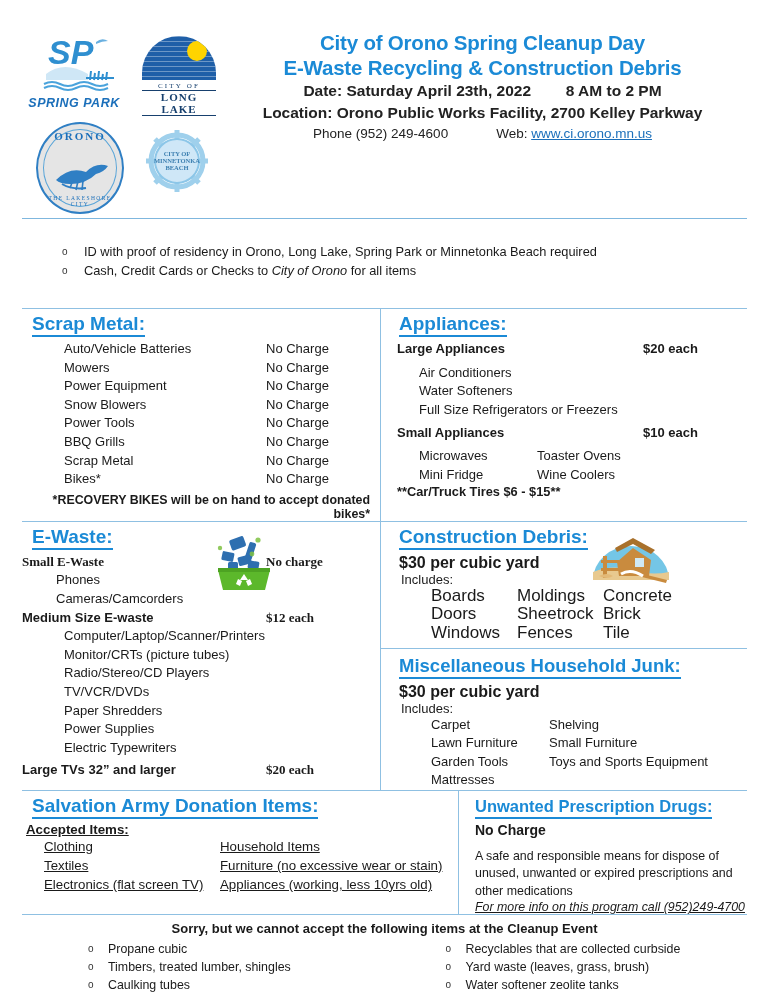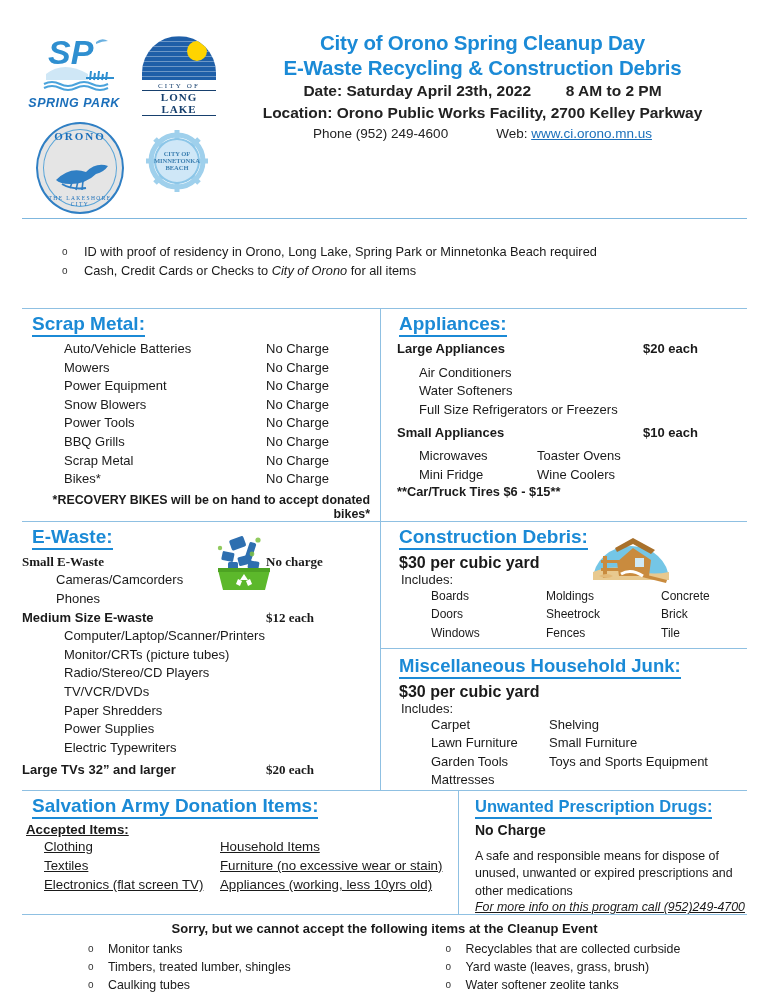--- a/index.html
+++ b/index.html
@@ -77,21 +77,21 @@
   .row .pr { width:104px; }
   .indent1 { padding-left:42px; }
   .indent2 { padding-left:22px; }
   .indent3 { padding-left:34px; }
   .bold { font-weight:bold; }
   .serif { font-family:"Liberation Serif", serif; }
   .note-star { font-weight:bold; font-size:12.4px; text-align:right; margin-top:4px; }
   .price-big { font-weight:bold; font-size:16px; margin:1px 0 0 2px; }
   .includes { font-size:13px; margin:0 0 0 4px; }
 
-  .cols3 { display:flex; font-size:12px; line-height:18.6px; padding-left:34px;justify-content:space-between; }
+  .cols3 { display:flex; font-size:17px; line-height:18.6px; padding-left:34px; }
   .cols3 > div { width:86px; }
   .cols2 { display:flex; font-size:13px; line-height:18.6px; padding-left:34px; }
   .cols2 > div:first-child { width:118px; }
 
   .ew-wrap { position:relative; }
   .ew-icon { position:absolute; left:186px; top:12px; width:72px; height:58px; }
   .cd-icon { position:absolute; right:76px; top:2px; width:80px; height:60px; }
 
   .sa-grid { display:flex; font-size:13.3px; line-height:19px; padding-left:22px;text-decoration:underline; }
   .sa-grid > div:first-child { width:176px; }
@@ -300,24 +300,24 @@
           <path d="M36 40 l4 6 h-8 z"></path>
           <path d="M28 50 l2 -5 4 2 -2 5 z"></path>
           <path d="M44 50 l-2 -5 -4 2 2 5 z"></path>
         </g>
       </svg>
       <div class="row">
         <div class="nm2 bold serif">Small E-Waste</div>
         <div class="pr bold serif">No charge</div>
       </div>
       <div class="row indent3">
+          <div class="nm2">Phones</div>
+        </div>
+      <div class="row indent3">
           <div class="nm2">Cameras/Camcorders</div>
-        </div>
-      <div class="row indent3">
-          <div class="nm2">Phones</div>
         </div>
       <div class="row">
         <div class="nm2 bold">Medium Size E-waste</div>
         <div class="pr bold serif">$12 each</div>
       </div>
       <div class="row indent1">
           <div class="nm2">Computer/Laptop/Scanner/Printers</div>
         </div>
       <div class="row indent1">
           <div class="nm2">Monitor/CRTs (picture tubes)</div>
@@ -430,21 +430,21 @@
       <div class="drug-ital" style="margin-left:2px">For more info on this program call (952)249-4700</div>
     </div>
   </div>
 
   <hr class="rule">
 
   <div>
     <div class="sorry">Sorry, but we cannot accept the following items at the Cleanup Event</div>
     <div class="bot-cols">
       <ul>
-        <li>Monitor tanks</li>
+        <li>Propane cubic</li>
         <li>Timbers, treated lumber, shingles</li>
         <li>Caulking tubes</li>
         <li>
           
           
         </li>
       </ul>
       <ul class="r">
         <li>Recyclables that are collected curbside</li>
         <li>Yard waste (leaves, grass, brush)</li>

